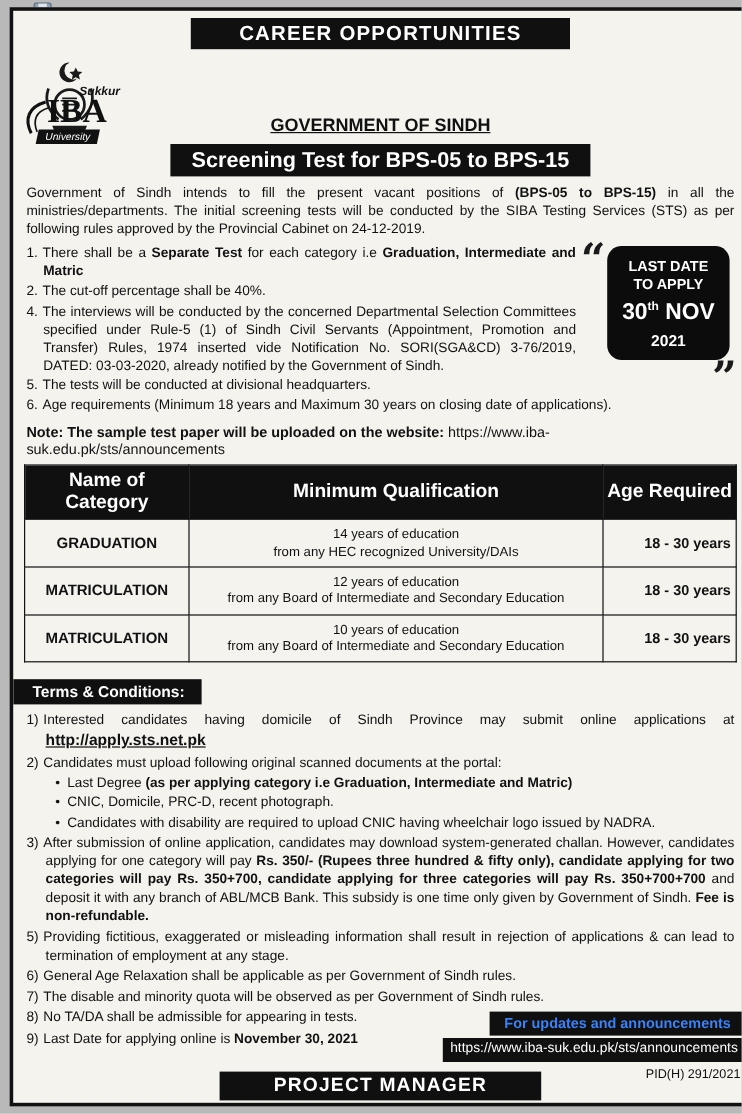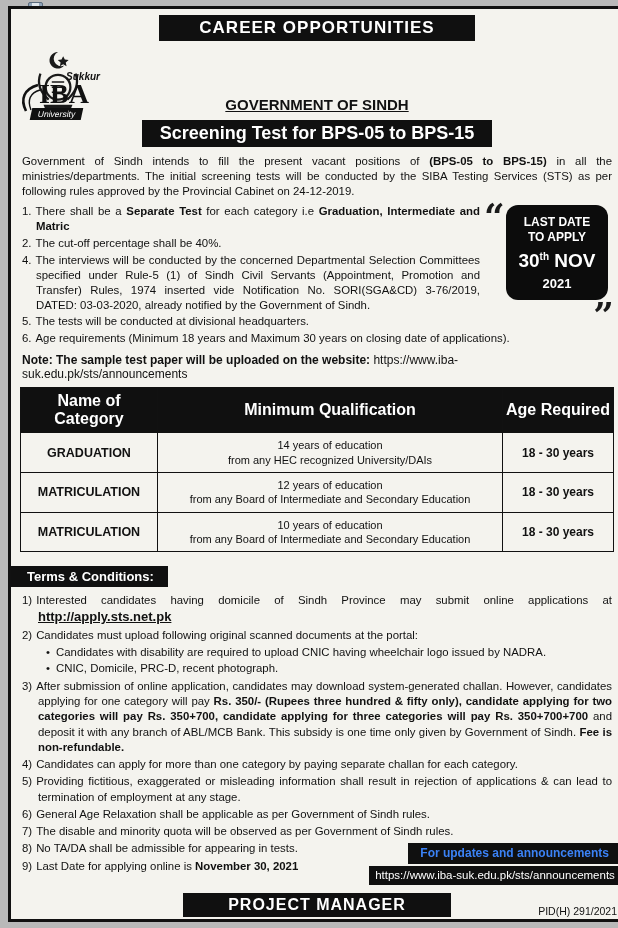--- a/index.html
+++ b/index.html
@@ -38,38 +38,38 @@
   .ld-yr{font-size:13px;margin-top:2px;}
   .note{font-size:12px;font-weight:bold;margin:6px 2px;}
   .note .url{font-weight:normal;}
 
   
   .cat-table{width:100%;border-collapse:collapse;margin:3px 0 6px;}
   .cat-table th{background:#101010;color:#ffffff;border:1.5px solid #111;font-size:16px;padding:4px 3px;}
   .cat-table td{border:1.5px solid #111;text-align:center;padding:5px 4px;}
   td.cat{font-weight:bold;font-size:12.5px;width:128px;}
   td.qual{font-size:11px;line-height:1.3;}
-  td.age{font-weight:bold;font-size:12px;width:102px;}
+  td.age{font-weight:bold;font-size:12px;width:102px;text-align:right;}
 
   
   .terms-banner{margin:14px 0 4px -9px;font-size:13px;padding:3px 14px 3px 16px;}
   .terms{display:flow-root;font-size:11.4px;line-height:1.34;margin:2px 2px 0;}
   .titem{padding-left:16px;text-indent:-16px;margin:2px 0;text-align:justify;}
   .tn{margin-right:4px;}
   .bullet{padding-left:34px;text-indent:-10px;margin:1px 0;}
   .bullet .dot{margin-right:6px;}
   .apply-url{font-weight:bold;font-size:13px;text-decoration:underline;}
   .updates{float:right;width:252px;margin:2px -9px 2px 8px;text-align:right;}
   .upd-banner{display:inline-block;background:#101010;color:#3b82f6;font-weight:bold;font-size:12px;padding:2px 12px;}
   .upd-url{background:#101010;color:#fff;font-size:11.5px;padding:2px 6px;margin-top:2px;text-align:center;}
 
   
   .footer{clear:both;position:relative;text-align:center;margin-top:6px;}
   .pm{margin:0 auto 3px;font-size:16px;letter-spacing:1px;padding:3px 45px;}
-  .pid{position:absolute;right:6px;bottom:2px;font-size:10.5px;}
+  .pid{position:absolute;right:6px;bottom:18px;font-size:10.5px;}
 </style>
 </head>
 <body>
 
 <div class="page">
   <div class="floppy"></div>
 
   <div class="ad">
 
     <div class="hdr">
@@ -150,26 +150,26 @@
         </tr>
       </tbody>
     </table>
 
     <div class="banner terms-banner">Terms &amp; Conditions:</div>
 
     <div class="terms">
       <div class="titem"><span class="tn">1)</span><span>Interested candidates having domicile of Sindh Province may submit online applications at </span><span class="apply-url">http://apply.sts.net.pk</span></div>
 
       <div class="titem"><span class="tn">2)</span><span>Candidates must upload following original scanned documents at the portal:</span></div>
+      <div class="bullet"><span class="dot">•</span><span>Last Degree </span><b>(as per applying category i.e Graduation, Intermediate and Matric)</b></div>
+      <div class="bullet"><span class="dot">•</span><span>CNIC, Domicile, PRC-D, recent photograph.</span></div>
       <div class="bullet"><span class="dot">•</span><span>Candidates with disability are required to upload CNIC having wheelchair logo issued by NADRA.</span></div>
-      <div class="bullet"><span class="dot">•</span><span>CNIC, Domicile, PRC-D, recent photograph.</span></div>
 
       <div class="titem"><span class="tn">3)</span><span>After submission of online application, candidates may download system-generated challan. However, candidates applying for one category will pay </span><b>Rs. 350/- (Rupees three hundred &amp; fifty only), candidate applying for two categories will pay Rs. 350+700, candidate applying for three categories will pay Rs. 350+700+700</b><span> and deposit it with any branch of ABL/MCB Bank. This subsidy is one time only given by Government of Sindh. </span><b>Fee is non-refundable.</b></div>
 
-      <div class="titem"><span class="tn">4)</span><span>Candidates can apply for more than one category by paying separate challan for each category.</span></div>
       <div class="titem"><span class="tn">5)</span><span>Providing fictitious, exaggerated or misleading information shall result in rejection of applications &amp; can lead to termination of employment at any stage.</span></div>
       <div class="titem"><span class="tn">6)</span><span>General Age Relaxation shall be applicable as per Government of Sindh rules.</span></div>
       <div class="titem"><span class="tn">7)</span><span>The disable and minority quota will be observed as per Government of Sindh rules.</span></div>
 
       <div class="updates">
         <div class="upd-banner">For updates and announcements</div>
         <div class="upd-url">https://www.iba-suk.edu.pk/sts/announcements</div>
       </div>
 
       <div class="titem"><span class="tn">8)</span><span>No TA/DA shall be admissible for appearing in tests.</span></div>

